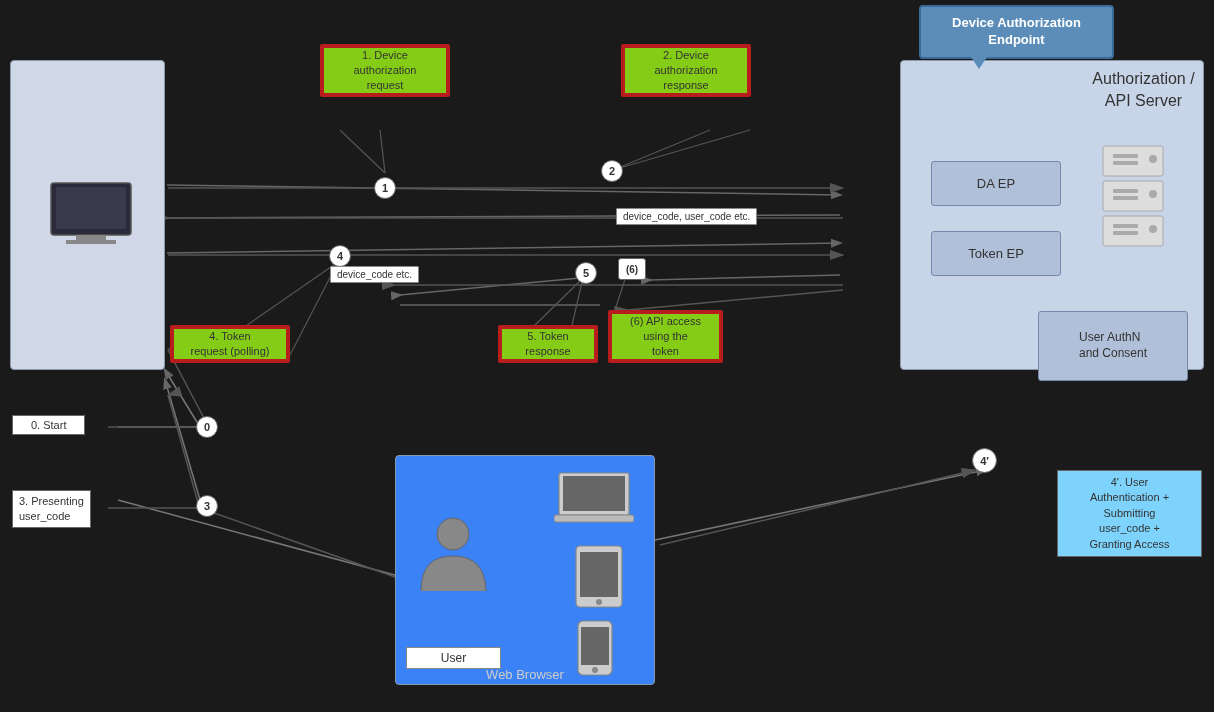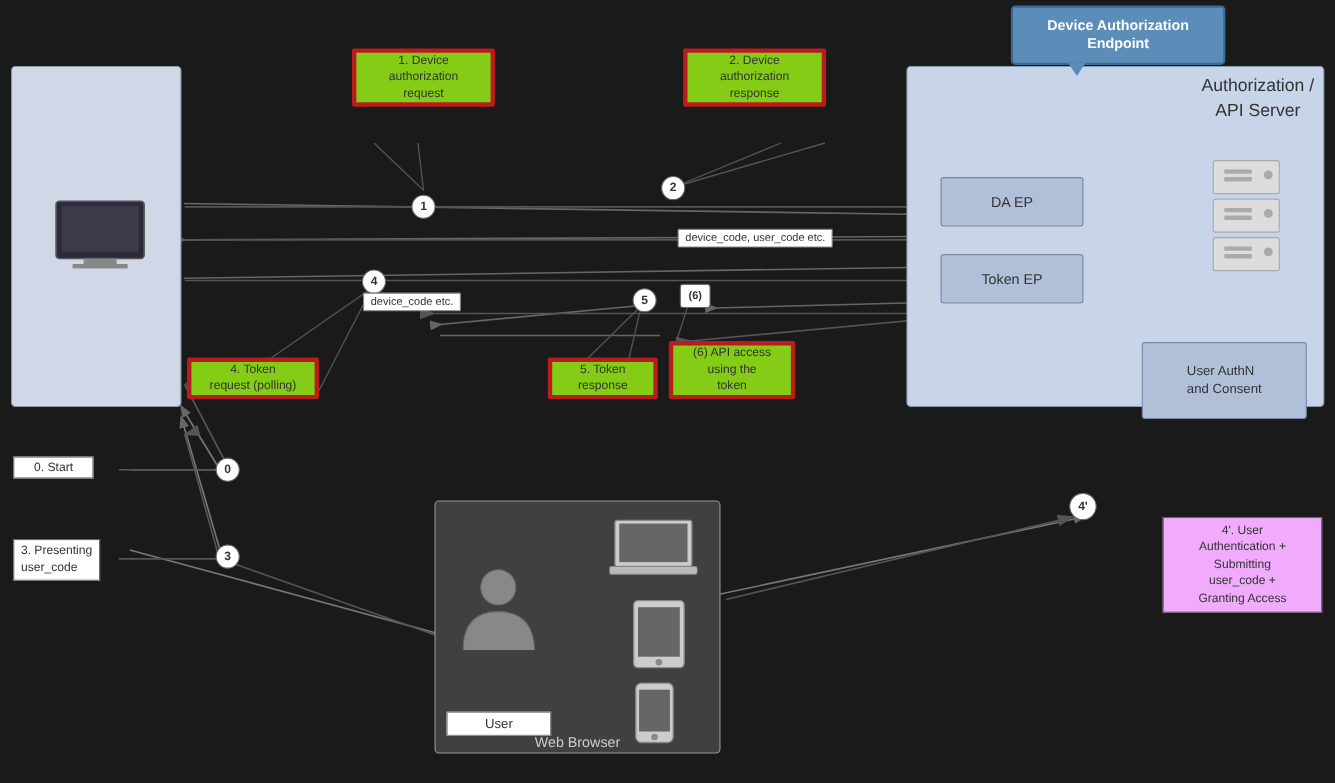--- a/index.html
+++ b/index.html
@@ -57,21 +57,21 @@
       top: 120px;
       width: 90px;
       height: 70px;
     }
 
     
     .server-box {
       position: absolute;
       right: 10px;
       top: 60px;
-      width: 380px;
+      width: 304px;
       height: 310px;
       background: #c8d4e8;
       border: 1px solid #8899aa;
       border-radius: 4px;
     }
 
     
     .endpoint-box {
       position: absolute;
       background: #b0c0d8;
@@ -193,21 +193,21 @@
       border-radius: 1px;
     }
 
     
     .browser-box {
       position: absolute;
       left: 395px;
       top: 455px;
       width: 260px;
       height: 230px;
-      background: #404040;
+      background: #3b82f6;
       border: 1px solid #8899aa;
       border-radius: 4px;
     }
 
     .browser-label {
       position: absolute;
       left: 460px;
       top: 667px;
       font-size: 13px;
       color: #ccc;
@@ -247,21 +247,21 @@
       font-size: 11px;
       color: #333;
       line-height: 1.35;
     }
 
     
     .user-auth-label {
       position: absolute;
       right: 12px;
       top: 470px;
-      background: #f0abfc;
+      background: #7dd3fc;
       border: 1px solid #666;
       padding: 4px 7px;
       font-size: 11px;
       color: #333;
       line-height: 1.4;
       width: 145px;
       text-align: center;
     }
   </style>
 </head>

